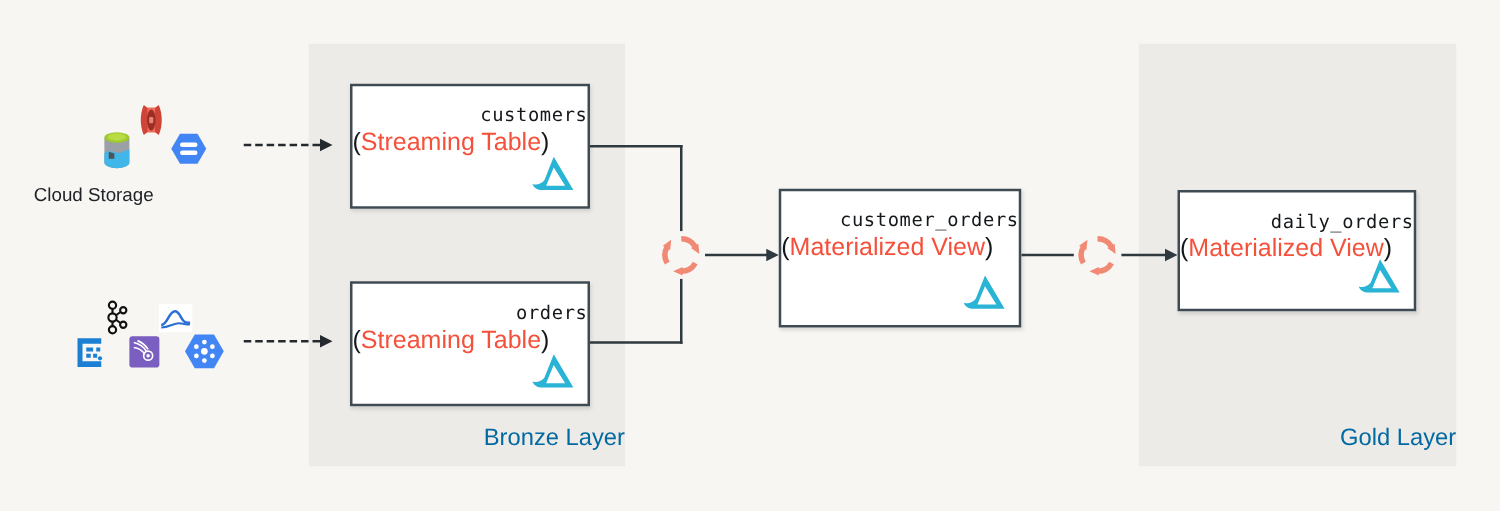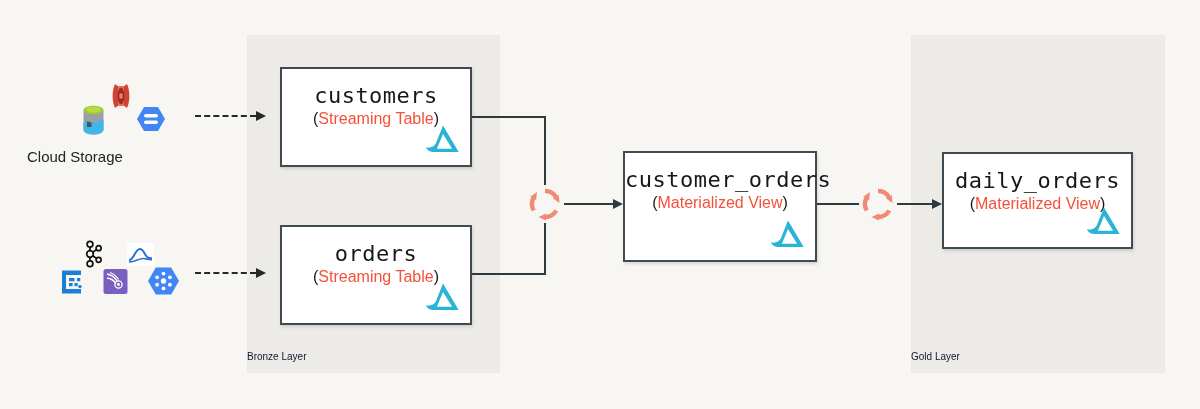--- a/index.html
+++ b/index.html
@@ -13,41 +13,41 @@
     background:#f8f6f2;
     overflow:hidden;
   }
   
   .layer-col{
     position:absolute;top:35px;height:338px;
     background:#edebe7;
   }
   .layer-col .layer-label{
     position:absolute;bottom:11px;left:0;width:100%;
-    text-align:left;font-size:10px;color:#0f172a;
+    text-align:right;font-size:19px;color:#0369a1;
   }
   .col-bronze{left:247px;width:253px;}
   .col-silver{left:588px;width:254px;}
   .col-gold{left:911px;width:254px;}
 
   
   .node{
     position:absolute;background:#ffffff;
     border:2px solid #3e4b52;
     box-sizing:border-box;
     box-shadow:1px 2px 3px rgba(60,70,80,.18);
   }
   .node-name{
-    margin-top:14px;text-align:center;
+    margin-top:14px;text-align:right;
     font-family:"DejaVu Sans Mono", monospace;
-    font-size:22px;color:#15181b;letter-spacing:.5px;
+    font-size:15px;color:#15181b;letter-spacing:.5px;
   }
   .node-type{
-    margin-top:2px;text-align:center;
-    font-size:16px;color:#15181b;
+    margin-top:2px;text-align:left;
+    font-size:20px;color:#15181b;
   }
   .node-type .kind{color:#f5503a;}
   .node-logo{position:absolute;right:8px;bottom:4px;}
 
   
   .src-label{
     position:absolute;text-align:left;
     font-size:15px;color:#20242a;line-height:20px;
   }
 

